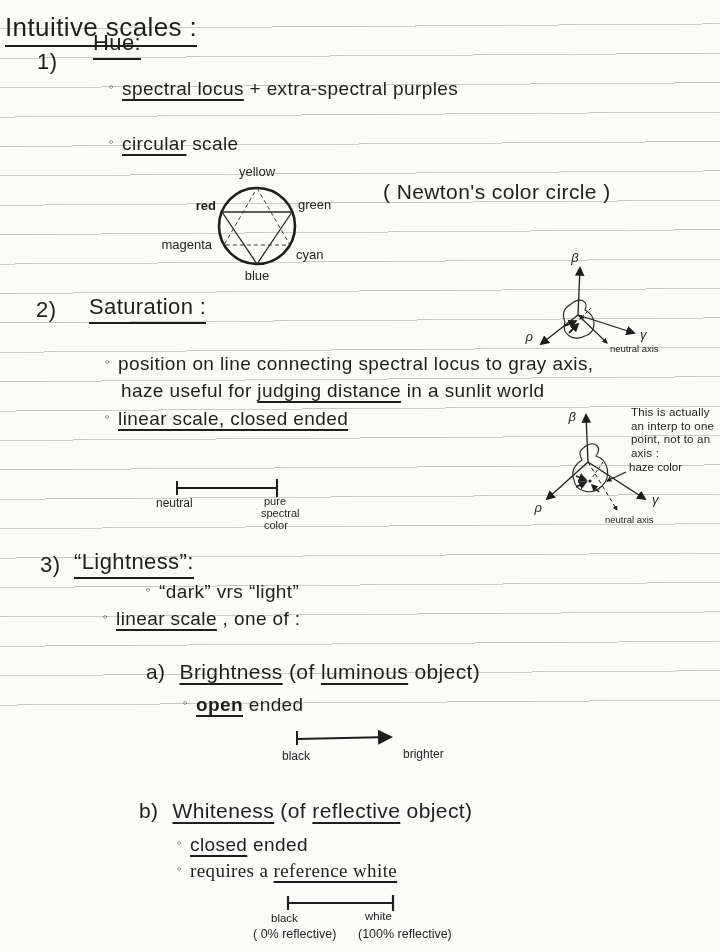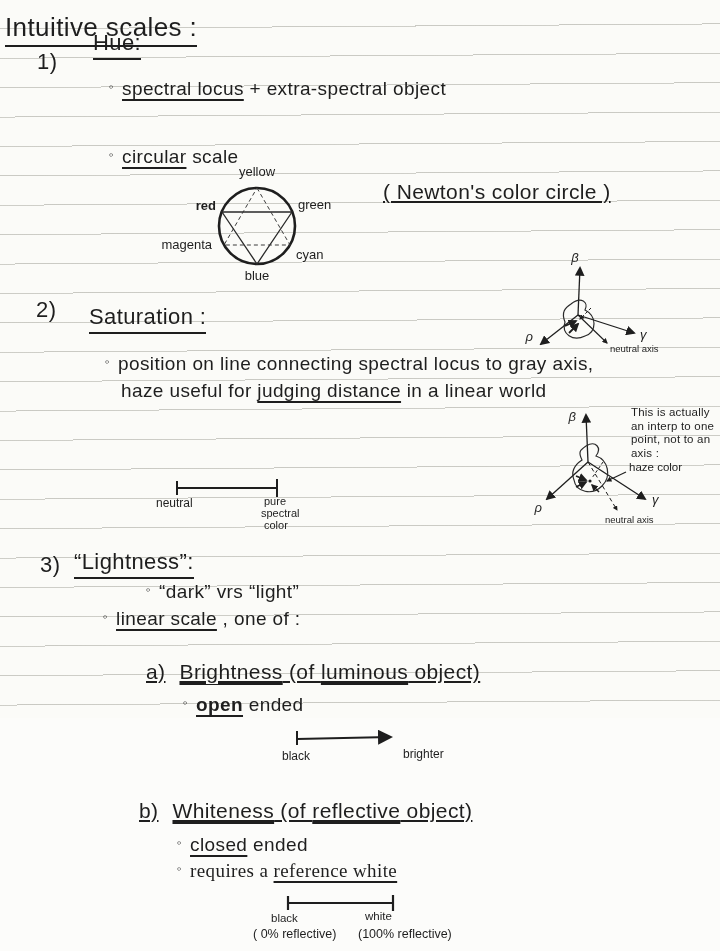--- a/index.html
+++ b/index.html
@@ -12,21 +12,21 @@
   .page{
     position:relative;width:720px;height:718px;
     color:#1e1e1e;
     background:repeating-linear-gradient(179.6deg,
       #fbfbf8 0px,#fbfbf8 28.4px,
       #c9c9c3 28.4px,#cfcfc9 29.4px);
   }
   .hl{position:absolute;white-space:nowrap;letter-spacing:.4px;}
   .fs26{font-size:26px;}
   .fs23{font-size:22px;}
-  .fs21{font-size:21px;text-decoration:underline;}
+  .fs21{font-size:21px;}
   .fs19{font-size:19px;}
   .u{text-decoration:underline;text-decoration-thickness:1.6px;text-underline-offset:4px;}
   .hu{display:inline-block;border-bottom:2px solid #1e1e1e;padding-bottom:2px;}
   .bul{font-size:13px;vertical-align:4px;margin-right:8px;}
   .note{position:absolute;font-size:11.5px;line-height:13.5px;letter-spacing:.2px;white-space:nowrap;}
   svg{position:absolute;overflow:visible;}
   svg text{fill:#1e1e1e;font-family:"Liberation Sans",sans-serif;}
   .dlab{font-size:13px;}
   .slab{font-size:12px;}
   .tiny{font-size:9.5px;}
@@ -46,22 +46,22 @@
   </defs>
 </svg>
 
 <div class="page">
 
   <div class="hl fs26" style="left:5px;top:12px;"><span class="hu">Intuitive scales :</span></div>
 
   <div class="hl fs23" style="left:37px;top:49px;">1)</div>
   <div class="hl fs23" style="left:93px;top:30px;text-decoration:underline;"><span class="hu">Hue:</span></div>
 
-  <div class="hl fs19" style="left:109px;top:78px;"><span class="bul">◦</span><span class="u">spectral locus</span><span> + extra-spectral object</span></div>
-  <div class="hl fs19" style="left:109px;top:146px;"><span class="bul">◦</span><span class="u">circular</span><span> scale</span></div>
+  <div class="hl fs19" style="left:109px;top:78px;"><span class="bul">◦</span><span class="u">spectral locus</span><span> + extra-spectral purples</span></div>
+  <div class="hl fs19" style="left:109px;top:133px;"><span class="bul">◦</span><span class="u">circular</span><span> scale</span></div>
 
   <svg style="left:158px;top:160px;" width="190" height="130">
     <circle cx="99" cy="66" r="38" fill="none" stroke="#1e1e1e" stroke-width="2.6"></circle>
 
     <path d="M64,52 L134,52 L99,104 Z" fill="none" stroke="#2a2a2a" stroke-width="1.3"></path>
 
     <path d="M99,28 L132,85 L66,85 Z" fill="none" stroke="#3a3a3a" stroke-width="1" stroke-dasharray="4 3"></path>
     <text class="dlab" x="99" y="16" text-anchor="middle">yellow</text>
     <text class="dlab" x="58" y="50" text-anchor="end" font-weight="bold">red</text>
     <text class="dlab" x="140" y="49" text-anchor="start">green</text>
@@ -81,24 +81,25 @@
     <line x1="60" y1="80" x2="71" y2="75" stroke="#1e1e1e" stroke-width="1.8" marker-end="url(#ahs)"></line>
     <line x1="64" y1="87" x2="73" y2="78" stroke="#1e1e1e" stroke-width="1.8" marker-end="url(#ahs)"></line>
     <line x1="86" y1="62" x2="75" y2="73" stroke="#1e1e1e" stroke-width="1" stroke-dasharray="3 2" marker-end="url(#ahs)"></line>
     <text class="greek" x="70" y="16" text-anchor="middle">β</text>
     <text class="greek" x="28" y="95" text-anchor="end">ρ</text>
     <text class="greek" x="135" y="93" text-anchor="start">γ</text>
     <text class="tiny" x="105" y="106" text-anchor="start">neutral axis</text>
   </svg>
 
   <div class="hl fs23" style="left:36px;top:297px;">2)</div>
-  <div class="hl fs23" style="left:89px;top:304px;"><span class="hu">Saturation :</span></div>
+  <div class="hl fs23" style="left:89px;top:294px;"><span class="hu">Saturation :</span></div>
 
   <div class="hl fs19" style="left:105px;top:353px;"><span class="bul">◦</span><span>position on line connecting spectral locus to gray axis,</span></div>
-  <div class="hl fs19" style="left:121px;top:380px;"><span>haze useful for </span><span class="u">judging distance</span><span> in a linear world</span></div>
+  <div class="hl fs19" style="left:121px;top:380px;"><span>haze useful for </span><span class="u">judging distance</span><span> in a sunlit world</span></div>
+  <div class="hl fs19" style="left:105px;top:408px;"><span class="bul">◦</span><span class="u">linear scale, closed ended</span></div>
 
   <div class="note" style="left:631px;top:406px;">
     <div>This is actually</div>
     <div>an interp to one</div>
     <div>point, not to an</div>
     <div>axis :</div>
   </div>
 
   <svg style="left:518px;top:402px;" width="205" height="140">
     <line x1="70" y1="60" x2="68" y2="13" stroke="#1e1e1e" stroke-width="1.3" marker-end="url(#ah)"></line>

